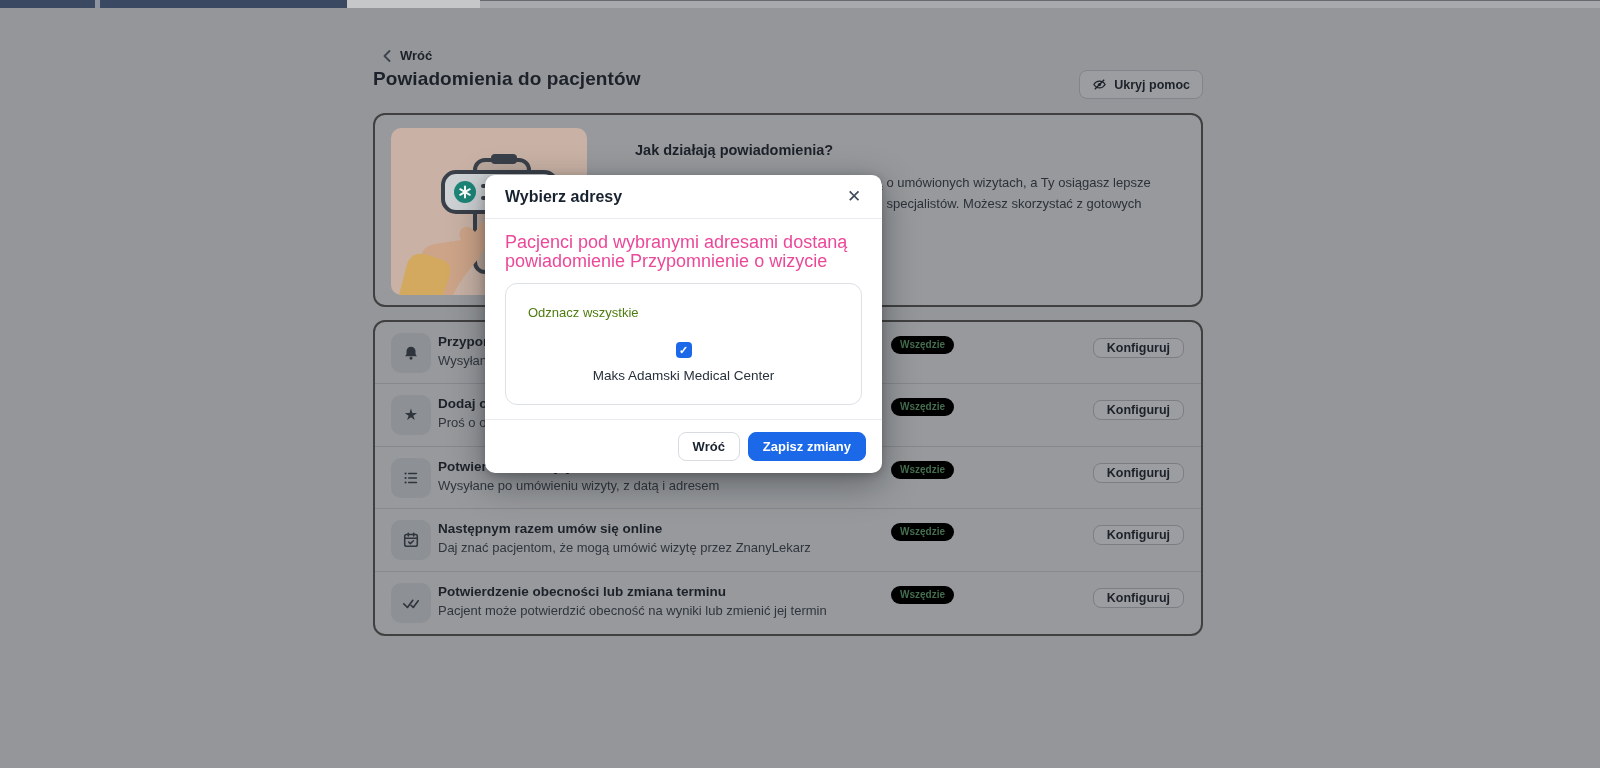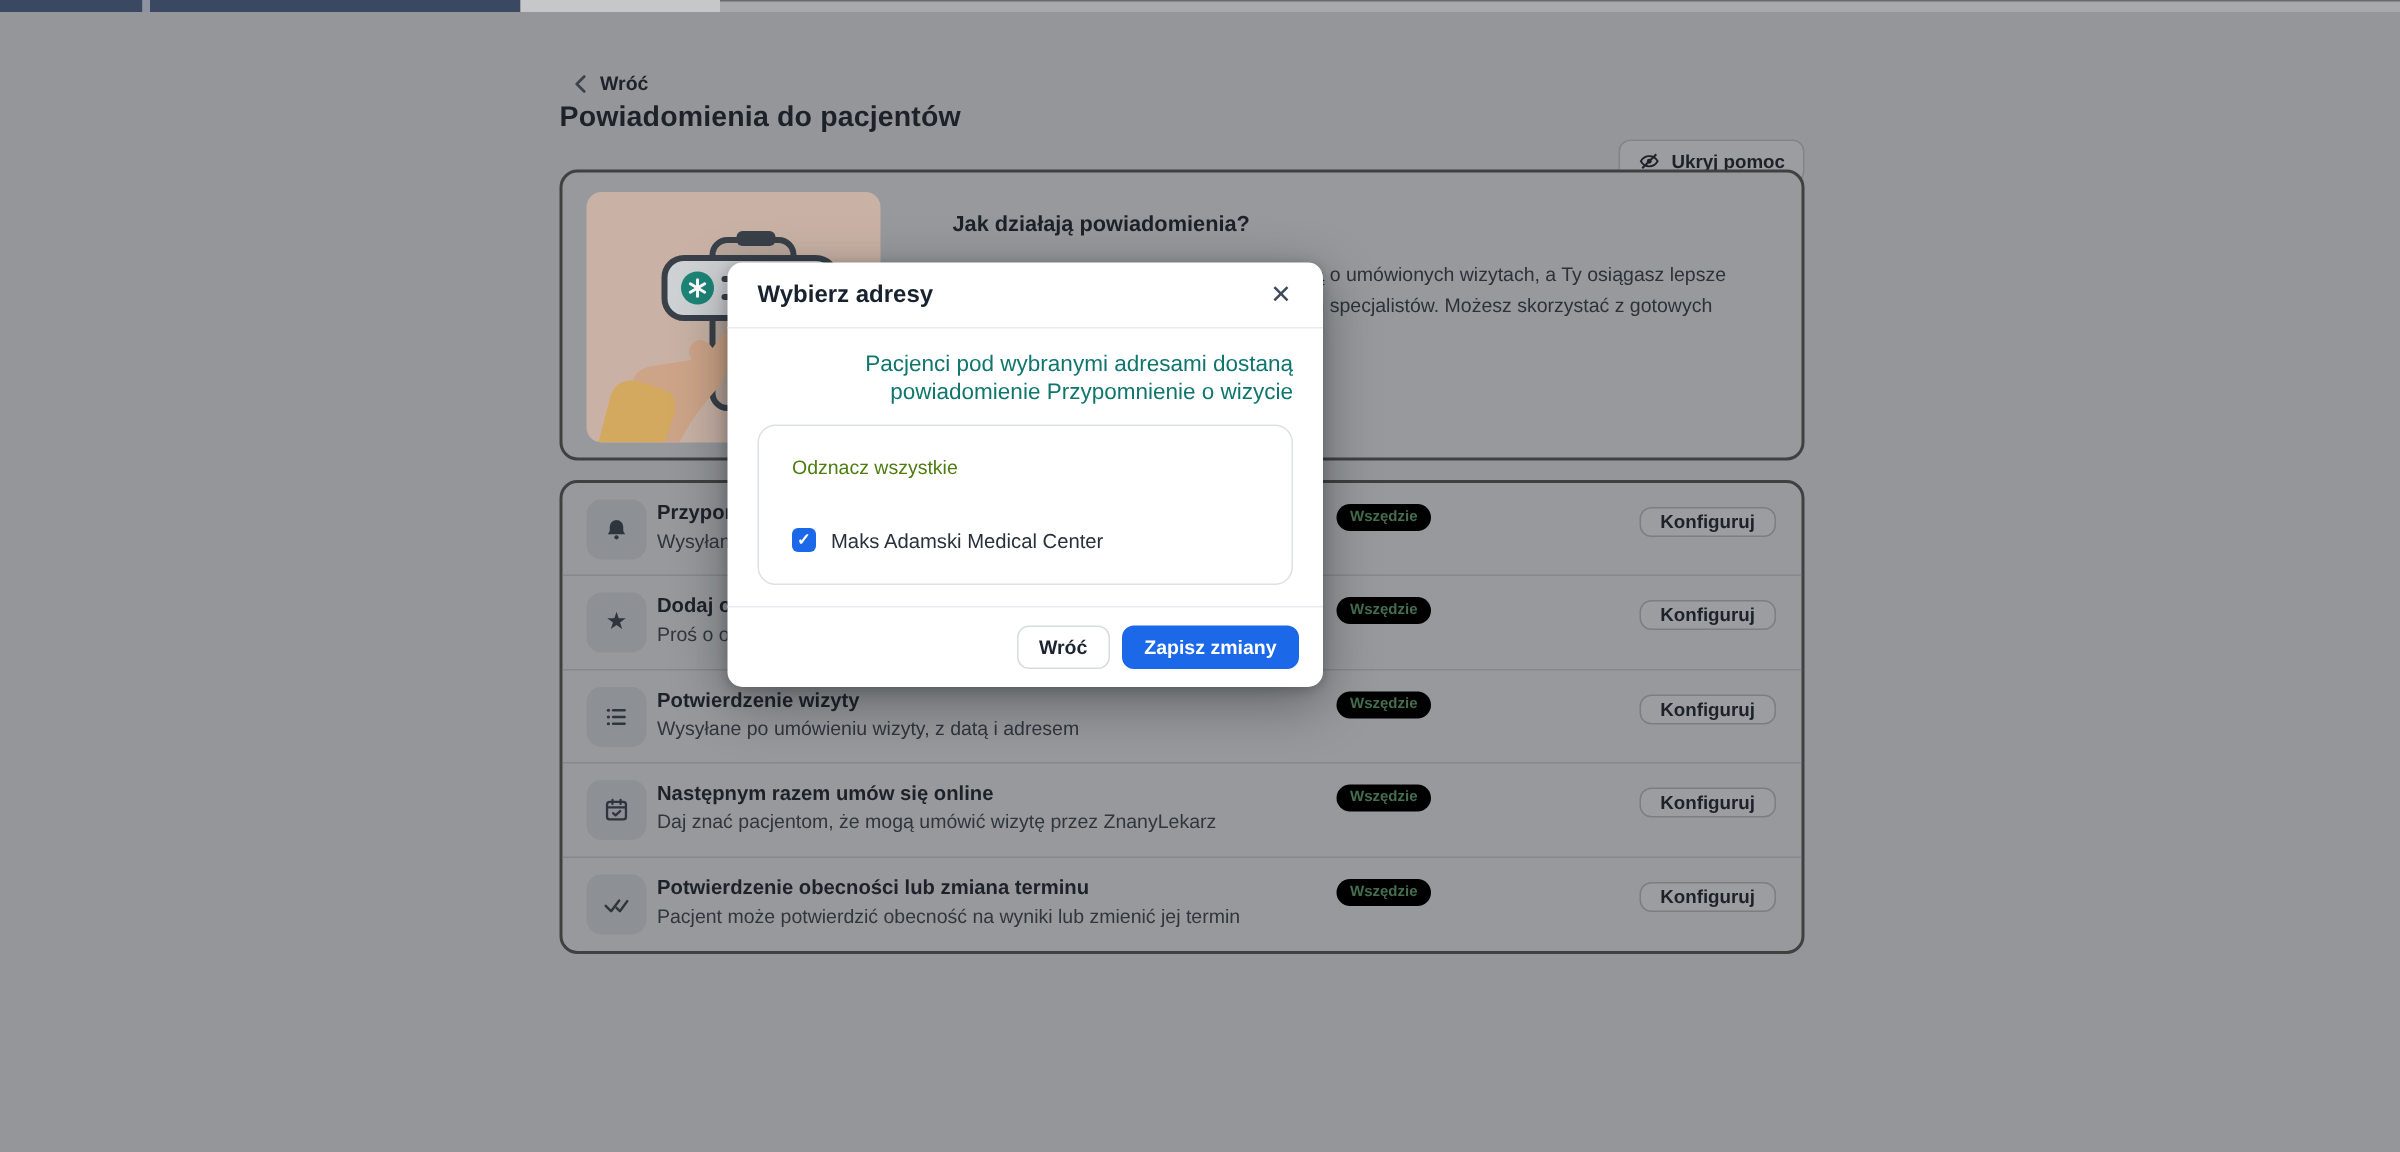--- a/index.html
+++ b/index.html
@@ -18,21 +18,21 @@
   .page { position:absolute; top:8px; left:0; width:1600px; height:760px; background:#949699; }
 
   .back { position:absolute; left:383px; top:40px; display:flex; align-items:center; gap:9px;
           font-size:13px; font-weight:700; color:#1d222a; cursor:pointer; }
   .back svg { display:block; }
 
   .page-title { position:absolute; left:373px; top:60px; font-size:19px; font-weight:700; color:#1d222a; letter-spacing:.1px; }
 
   .help-toggle { position:absolute; right:397px; top:62px; height:29px; padding:0 12px;
           display:flex; align-items:center; gap:7px; background:#9b9da0; border:1px solid #81848a;
-          border-radius:8px; font-size:12.5px; font-weight:700; color:#1d222a; cursor:pointer;margin-top:23px; }
+          border-radius:8px; font-size:12.5px; font-weight:700; color:#1d222a; cursor:pointer; }
 
   .card { position:absolute; left:373px; width:830px; background:#97999c; border:2px solid #404040; border-radius:12px; }
   .help-card { top:105px; height:194px; }
   .illus { position:absolute; left:16px; top:13px; width:196px; height:167px; border-radius:10px;
            background:#c9b2a5; overflow:hidden; }
   .help-title { position:absolute; left:260px; top:27px; font-size:14.5px; font-weight:700; color:#1d222a; }
   .help-par { position:absolute; left:260px; top:57px; font-size:13px; line-height:21px; color:#2c323a; }
 
   .rows-card { top:312px; height:316px; display:flex; flex-direction:column; overflow:hidden; }
   .nrow { position:relative; height:62.8px; border-bottom:1px solid #85888d; }
@@ -50,24 +50,24 @@
            border:1px solid #7b7e83; border-radius:8px; font-size:12.5px; font-weight:700; color:#1d222a; cursor:pointer; }
 
   
   .modal { position:absolute; left:485px; top:175px; width:397px; background:#ffffff; border-radius:10px;
            box-shadow:0 10px 36px rgba(8,12,18,.38), 0 2px 8px rgba(8,12,18,.22); z-index:10; }
   .m-head { position:relative; padding:13px 20px 12px; border-bottom:1px solid #e9ebee; }
   .m-title { font-size:16px; font-weight:700; color:#18222e; }
   .m-close { position:absolute; right:16px; top:10px; width:24px; height:24px; border:none; background:none;
              font-size:17px; color:#3f4b59; cursor:pointer; line-height:24px; text-align:center; }
   .m-body { padding:14px 20px 0; }
-  .m-desc { font-size:15px; line-height:19px; color:#0f766e;text-align:right; }
+  .m-desc { font-size:18px; line-height:19px; color:#ec4899; }
   .m-list { margin:12px 0 0; border:1px solid #dde1e6; border-radius:12px; padding:19px 22px 21px; background:#fff; }
   .deselect { font-size:13px; font-weight:500; color:#4d7c0f; cursor:pointer; display:inline-block; }
-  .cb-row { margin-top:31px; display:flex; align-items:center; gap:10px; cursor:pointer; }
+  .cb-row { margin-top:21px; display:flex; align-items:center; gap:10px; cursor:pointer;flex-direction:column; }
   .cb { width:16px; height:16px; border-radius:4px; background:#1b68e9; position:relative; flex:0 0 16px; }
   .cb::after { content:"✓"; position:absolute; left:0; top:0; width:16px; height:16px; color:#fff;
                font-size:11px; font-weight:700; line-height:16px; text-align:center; }
   .cb-label { font-size:13.5px; color:#28313c; }
   .m-foot { margin-top:14px; border-top:1px solid #e9ebee; padding:12px 16px; display:flex; justify-content:flex-end; gap:8px; }
   .btn { height:29px; padding:0 14px; border-radius:8px; font-size:13px; font-weight:700; cursor:pointer;
          font-family:"Liberation Sans", sans-serif; }
   .btn-secondary { background:#fff; border:1px solid #d8dce1; color:#1a2330; }
   .btn-primary { background:#1b68e9; border:1px solid #1b68e9; color:#fff; }
 </style>

